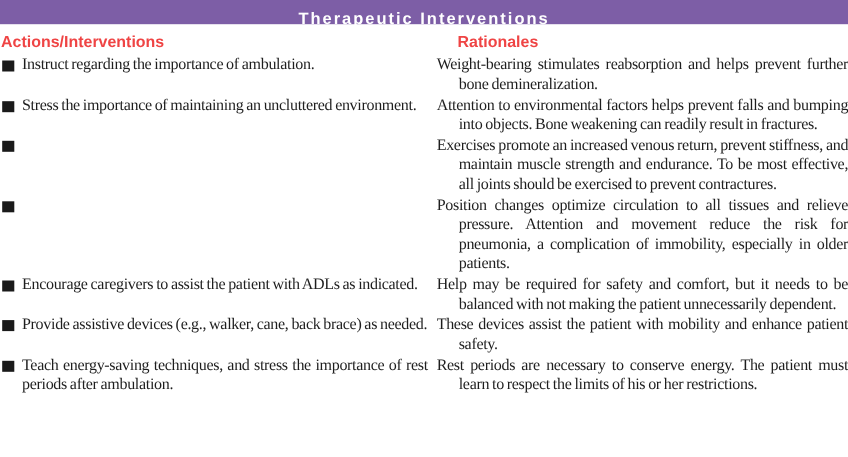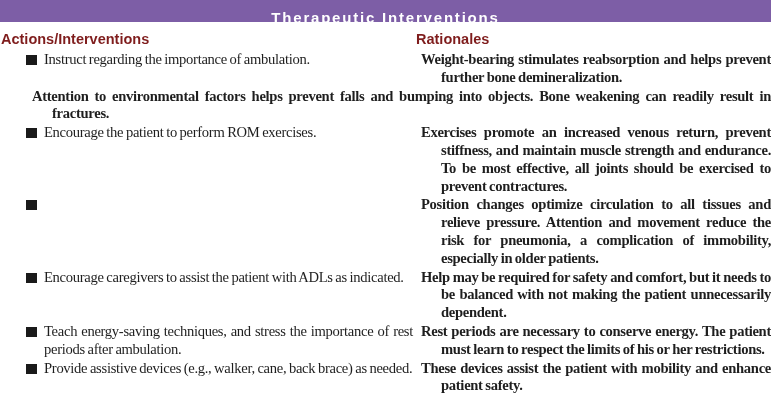--- a/index.html
+++ b/index.html
@@ -34,21 +34,21 @@
     transform: translateY(-0.5px);
   }
   
   .col-headers {
     display: flex;
     padding: 10px 0 4px 0;
     font-family: "Liberation Sans", sans-serif;
     font-weight: 700;
     font-size: 14.5px;
     line-height: 15px;
-    color: #7f1d1d;
+    color: #ef4444;
   }
   .col-left-w {
     width: 389px;
     box-sizing: border-box;
   }
   .col-header.col-left { padding-left: 1px; }
   .col-header.col-right {
     flex: 1;
     margin-left: 21px;
     padding-left: 6px;
@@ -56,21 +56,20 @@
   
   .rows {
     font-size: 14.6px;
     line-height: 17.8px;
     letter-spacing: -0.3px;
     word-spacing: -0.7px;
   }
   .row {
     display: flex;
     margin-bottom: 1px;
-    padding-left: 24px;
   }
   .action {
     width: 389px;
     box-sizing: border-box;
     padding-left: 2px;
     display: flex;
     align-items: flex-start;
   }
   .bullet {
     flex: 0 0 auto;
@@ -83,21 +82,20 @@
   .action-text {
     flex: 1;
     text-align: justify;
   }
   .rationale {
     flex: 1;
     margin-left: 8px;
     text-align: justify;
     padding-left: 20px;
     text-indent: -20px;
-    font-weight: bold;
   }
 </style>
 </head>
 <body>
 
 <div class="page">
 
   <header class="title-bar" style="background: rgb(125, 94, 166);">
     <span class="title" style="color: rgb(255, 255, 255); margin-top: 12px;">Therapeutic Interventions</span>
   </header>
@@ -110,27 +108,30 @@
   <div class="rows">
   <div class="row">
     <div class="action">
       <span class="bullet"></span>
       <span class="action-text">Instruct regarding the importance of ambulation.</span>
     </div>
     <div class="rationale">Weight-bearing stimulates reabsorption and helps prevent further bone demineralization.</div>
   </div>
 
   <div class="row">
+    <div class="action">
+      <span class="bullet"></span>
+      <span class="action-text">Stress the importance of maintaining an uncluttered environment.</span>
+    </div>
     <div class="rationale">Attention to environmental factors helps prevent falls and bumping into objects. Bone weakening can readily result in fractures.</div>
   </div>
 
   <div class="row">
     <div class="action">
       <span class="bullet"></span>
-      <span class="action-text">Encourage the patient to perform ROM exercises.</span>
     </div>
     <div class="rationale">Exercises promote an increased venous return, prevent stiffness, and maintain muscle strength and endurance. To be most effective, all joints should be exercised to prevent contractures.</div>
   </div>
 
   <div class="row">
     <div class="action">
       <span class="bullet"></span>
     </div>
     <div class="rationale">Position changes optimize circulation to all tissues and relieve pressure. Attention and movement reduce the risk for pneumonia, a complication of immobility, especially in older patients.</div>
   </div>
@@ -139,27 +140,27 @@
     <div class="action">
       <span class="bullet"></span>
       <span class="action-text">Encourage caregivers to assist the patient with ADLs as indicated.</span>
     </div>
     <div class="rationale">Help may be required for safety and comfort, but it needs to be balanced with not making the patient unnecessarily dependent.</div>
   </div>
 
   <div class="row">
     <div class="action">
       <span class="bullet"></span>
-      <span class="action-text">Teach energy-saving techniques, and stress the importance of rest periods after ambulation.</span>
+      <span class="action-text">Provide assistive devices (e.g., walker, cane, back brace) as needed.</span>
     </div>
-    <div class="rationale">Rest periods are necessary to conserve energy. The patient must learn to respect the limits of his or her restrictions.</div>
+    <div class="rationale">These devices assist the patient with mobility and enhance patient safety.</div>
   </div>
 
   <div class="row">
     <div class="action">
       <span class="bullet"></span>
-      <span class="action-text">Provide assistive devices (e.g., walker, cane, back brace) as needed.</span>
+      <span class="action-text">Teach energy-saving techniques, and stress the importance of rest periods after ambulation.</span>
     </div>
-    <div class="rationale">These devices assist the patient with mobility and enhance patient safety.</div>
+    <div class="rationale">Rest periods are necessary to conserve energy. The patient must learn to respect the limits of his or her restrictions.</div>
   </div>
 </div>
 
 </div>
 
 </body></html>

